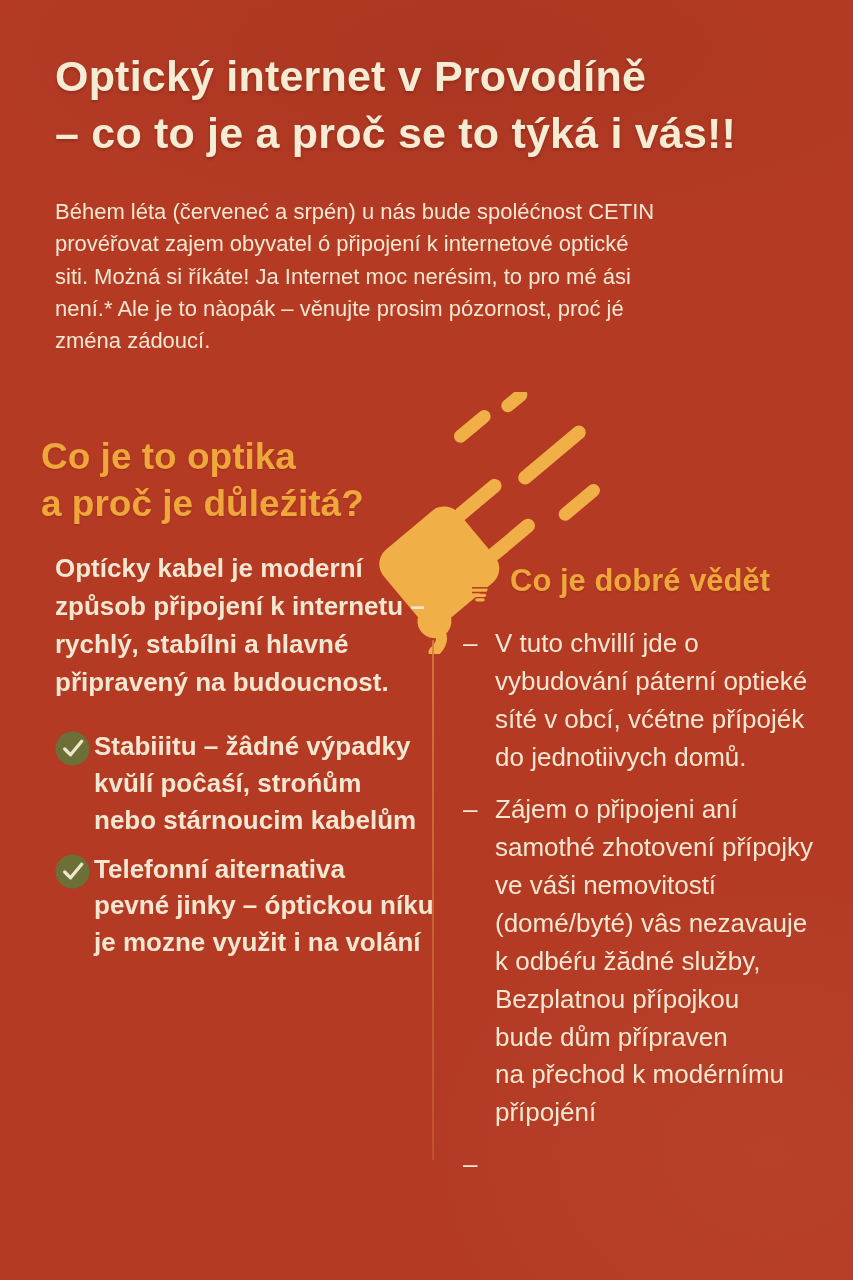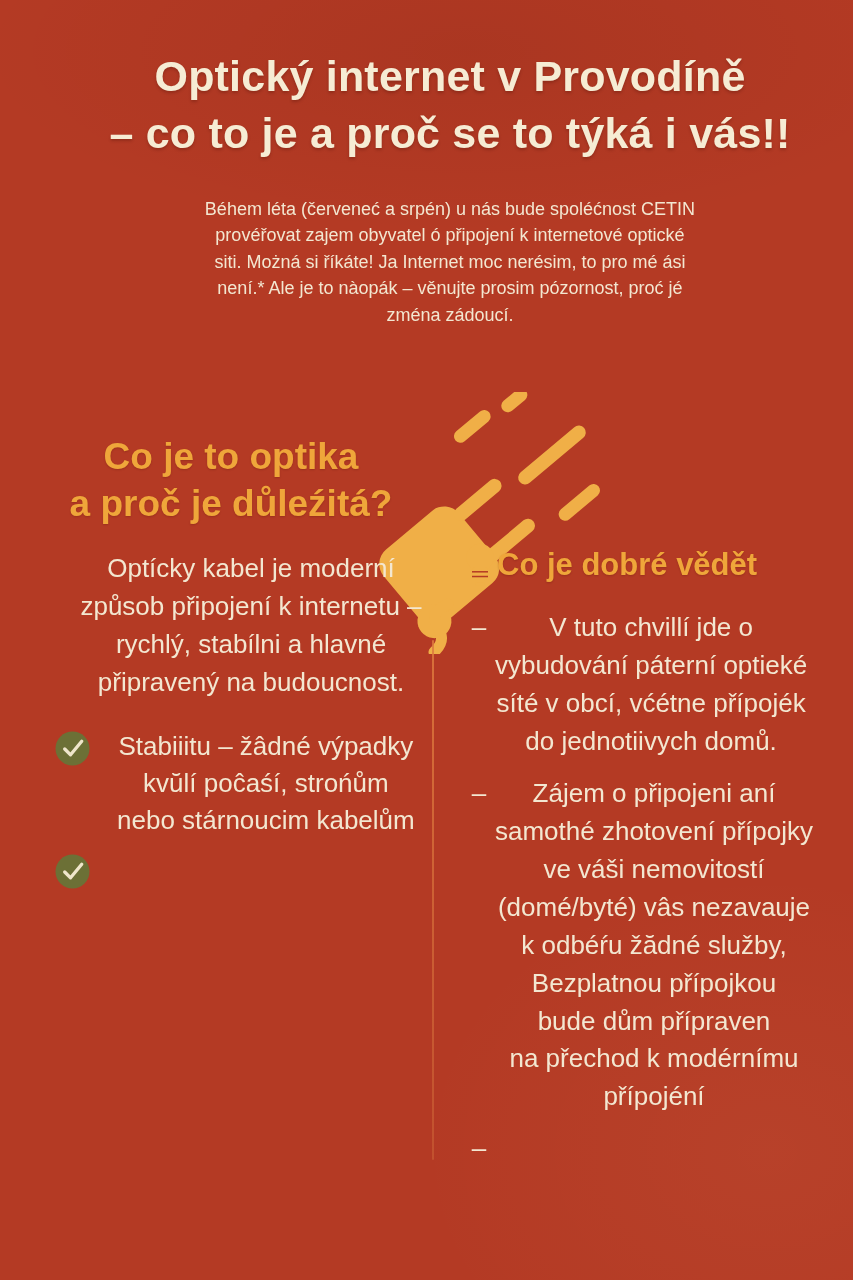--- a/index.html
+++ b/index.html
@@ -6,79 +6,78 @@
   .page{
     position:relative;
     width:853px;height:1280px;
     overflow:hidden;
     font-family:"Liberation Sans", sans-serif;
     background:
       radial-gradient(ellipse 700px 260px at 55% 4%, rgba(60,10,0,0.08), transparent 70%),
       radial-gradient(ellipse 500px 400px at 90% 90%, rgba(255,200,150,0.05), transparent 70%),
       #b43a24;
     color:#f3e7d1;
-    text-align:center;
   }
   .title{
     position:absolute;left:55px;top:48px;width:790px;
     margin:0;
     font-size:43px;font-weight:bold;line-height:1.32;
     color:#f6ecd4;
     white-space:pre-line;
     text-shadow:0 2px 3px rgba(60,10,0,0.25);
     letter-spacing:0.2px;
   }
   .intro{
     position:absolute;left:55px;top:196px;width:790px;
     margin:0;
-    font-size:18px;line-height:1.47;
+    font-size:22px;line-height:1.47;
     white-space:pre-line;
   }
   .left-heading{
     position:absolute;left:41px;top:434px;width:380px;
     margin:0;
     font-size:37px;font-weight:bold;line-height:1.26;
     color:#efa63a;
     white-space:pre-line;
     text-shadow:0 1px 2px rgba(60,10,0,0.2);
   }
   .plug{
     position:absolute;left:362px;top:392px;width:252px;height:262px;
   }
   .col-left{
-    position:absolute;left:55px;top:550px;width:392px;
+    position:absolute;left:55px;top:550px;width:392px;font-weight:bold;
   }
   .col-left p{
     margin:0 0 16px 0;
     font-size:26px;line-height:1.46;
     white-space:pre-line;
   }
   .checks{
     list-style:none;margin:26px 0 0 0;padding:0;
   }
   .checks li{
-    display:flex;align-items:flex-start;gap:27px;
+    display:flex;align-items:flex-start;gap:4px;
     margin-bottom:12px;
   }
   .check-badge{flex:0 0 35px;width:35px;height:35px;margin-top:3px;}
   .checks .btext{
     font-size:26px;line-height:1.42;
     white-space:pre-line;
   }
   .divider{
     position:absolute;left:432px;top:640px;width:2px;height:520px;
     background:linear-gradient(to bottom, rgba(222,122,62,0.85), rgba(205,100,55,0.55));
     border-radius:1px;
   }
   .col-right{
     position:absolute;left:463px;top:543px;width:390px;
   }
   .right-heading{
-    display:flex;align-items:center;
-    margin:0 0 22px 0;
+    display:flex;align-items:center;gap:13px;
+    margin:16px 0 22px 0;
     font-size:31px;font-weight:bold;color:#efa63a;
     text-shadow:0 1px 2px rgba(60,10,0,0.2);
   }
   .bulb{flex:0 0 34px;width:34px;height:44px;}
   .dash-item{
     display:flex;
     margin-bottom:14px;
     font-size:26px;line-height:1.46;
   }
   .dash-item .dash{flex:0 0 32px;}
@@ -133,20 +132,23 @@
         </svg>
         <span class="btext">Stabiiitu – žâdné výpadky
 kvŭlí poĉaśí, strońům
 nebo stárnoucim kabelům</span>
       </li>
       <li>
         <svg class="check-badge" viewBox="0 0 36 36" aria-hidden="true">
           <circle cx="18" cy="18" r="17.5" fill="#6c7036"></circle>
           <path d="M10 18.5 L16 24.5 L27.5 10.5" fill="none" stroke="#efe6cb" stroke-width="3.4" stroke-linecap="round" stroke-linejoin="round"></path>
         </svg>
+        <span class="btext">Telefonní aiternativa
+pevné jinky – óptickou níku
+je mozne využit i na volání</span>
       </li>
     </ul>
   </div>
 
   <div class="divider"></div>
 
   <div class="col-right">
     <h3 class="right-heading">
       <svg class="bulb" viewBox="0 0 36 46" aria-hidden="true">
         <g fill="#f0af47">

